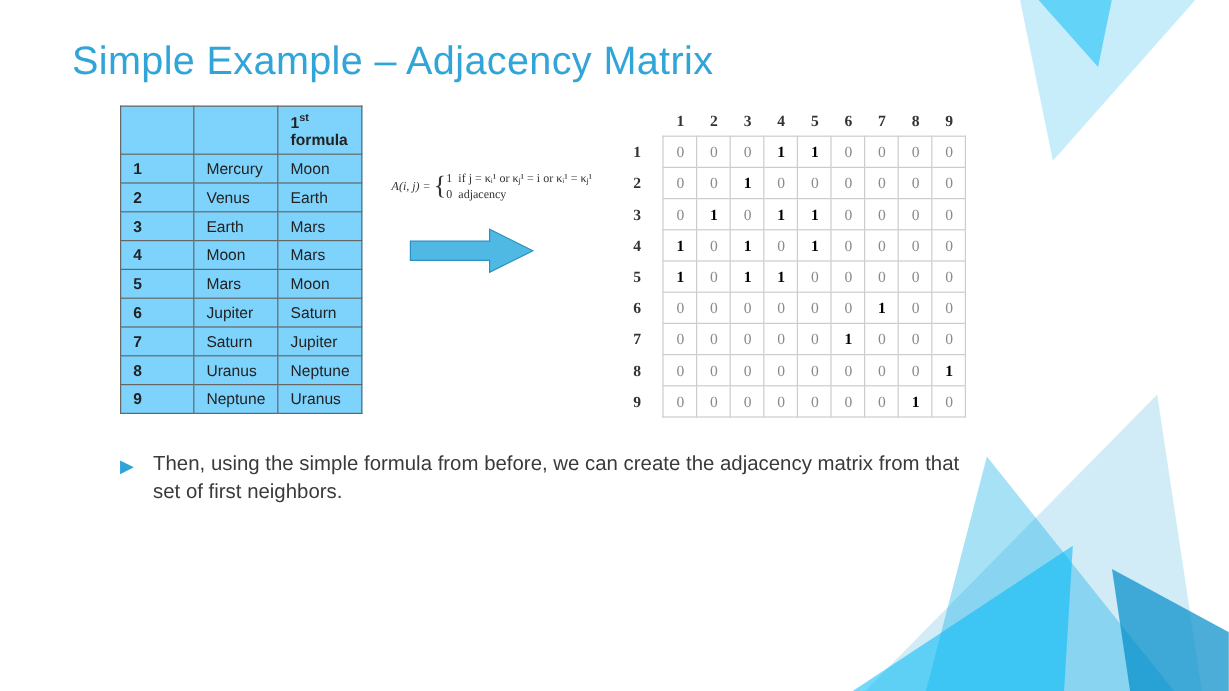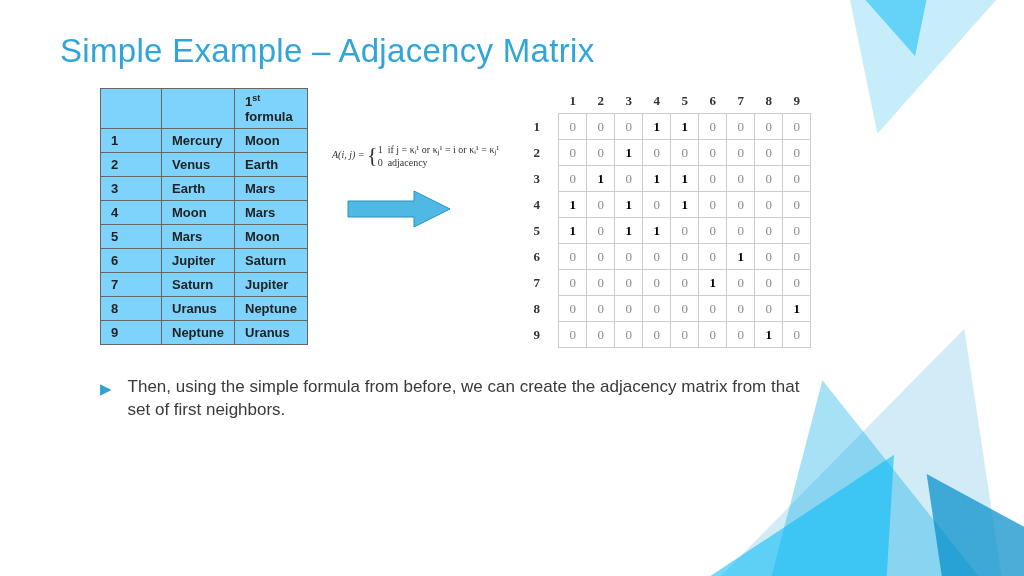--- a/index.html
+++ b/index.html
@@ -94,21 +94,21 @@
     border-collapse: collapse;
     font-size: 13px;
     color: #222;
     background: #7dd3fc;
     margin-left: 40px;
   }
   .neighbor-table th, .neighbor-table td {
     border: 1px solid #666;
     padding: 4px 10px;
     text-align: left;
-    font-weight: 700;
+    font-weight: 400;
     min-width: 40px;
   }
   .neighbor-table .hdr { font-weight: 700; }
   .neighbor-table td:first-child { font-weight: 700; width: 18px; }
   .neighbor-table sup { font-size: 9px; }
 
   
   .formula-block {
     display: flex;
     flex-direction: column;

